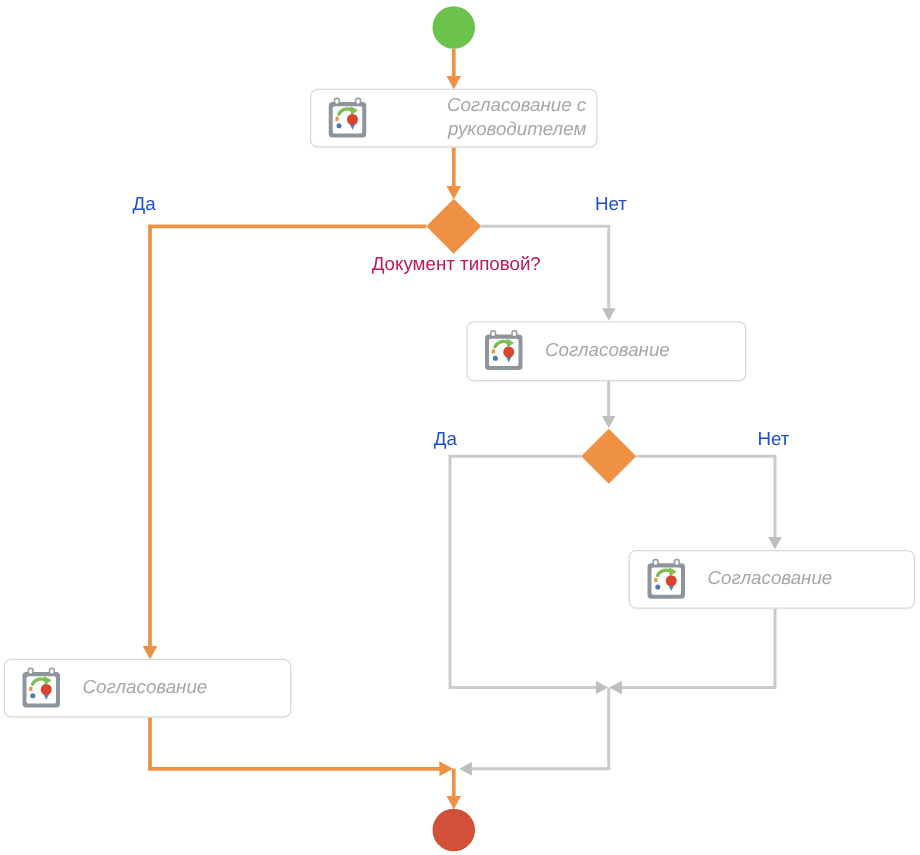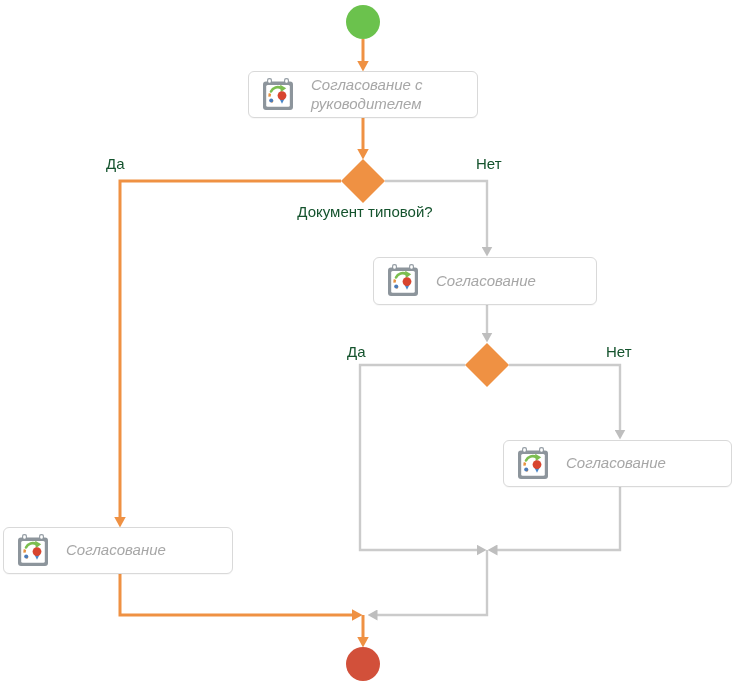--- a/index.html
+++ b/index.html
@@ -30,28 +30,28 @@
   .task .icon { flex: 0 0 auto; width: 36px; height: 36px; }
   .task .lbl {
     font-size: 15px;
     font-style: italic;
     color: #a7a7a7;
     line-height: 1.25;
   }
   .blabel {
     position: absolute;
     font-size: 15px;
-    color: #14532d;
+    color: #1d4ed8;
     white-space: nowrap;
   }
   .qlabel {
     position: absolute;
     transform: translateX(-50%);
     font-size: 15px;
-    color: #14532d;
+    color: #be185d;
     white-space: nowrap;
   }
 </style>
 </head>
 <body>
 
 <div class="canvas">
 
   <svg width="0" height="0" style="position:absolute">
     <defs>
@@ -95,21 +95,21 @@
     <polyline points="120,574 120,615 352,615" fill="none" stroke="#EF9143" stroke-width="3" marker-end="url(#ah-orange)"></polyline>
     <polyline points="363,615 363,637" fill="none" stroke="#EF9143" stroke-width="3" marker-end="url(#ah-orange)"></polyline>
 
     <polygon points="363,159 385,181 363,203 341,181" fill="#EF9143"></polygon>
     <polygon points="487,343 509,365 487,387 465,365" fill="#EF9143"></polygon>
 
     <circle cx="363" cy="22" r="17" fill="#6BC24D"></circle>
     <circle cx="363" cy="664" r="17" fill="#D2503A"></circle>
   </svg>
 
-  <div class="task" style="left:248px; top:71px; width:230px; height:47px;">
+  <div class="task" style="left:248px; top:71px; width:230px; height:47px;text-align:right;">
     <svg class="icon" viewBox="0 0 36 36">
         <use href="#approval-icon"></use>
       </svg>
     <span class="lbl">Согласование с руководителем</span>
   </div>
 
   <div class="task" style="left:373px; top:257px; width:224px; height:48px;">
     <svg class="icon" viewBox="0 0 36 36">
         <use href="#approval-icon"></use>
       </svg>

